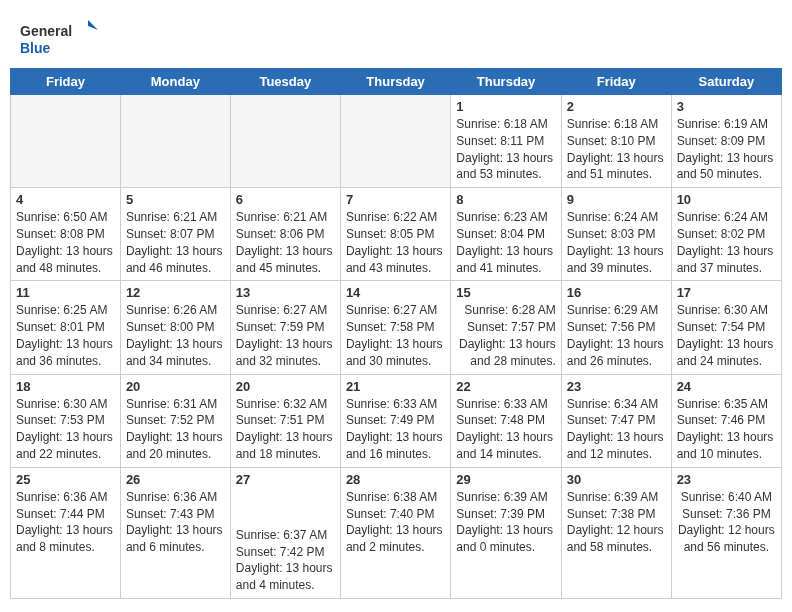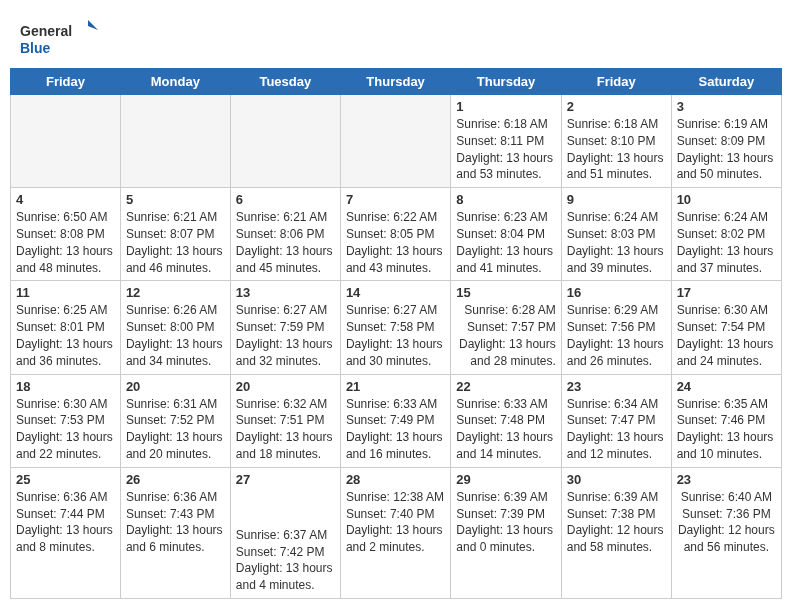--- a/index.html
+++ b/index.html
@@ -302,21 +302,21 @@
         </td>
         <td>
           <span class="day-number">27</span>
           <div class="day-info" style="white-space: pre-line; margin-top: 40px;">Sunrise: 6:37 AM
 Sunset: 7:42 PM
 Daylight: 13 hours
 and 4 minutes.</div>
         </td>
         <td>
           <span class="day-number">28</span>
-          <div class="day-info" style="white-space: pre-line;">Sunrise: 12:38 AM
+          <div class="day-info" style="white-space: pre-line;">Sunrise: 6:38 AM
 Sunset: 7:40 PM
 Daylight: 13 hours
 and 2 minutes.</div>
         </td>
         <td>
           <span class="day-number">29</span>
           <div class="day-info" style="white-space: pre-line;">Sunrise: 6:39 AM
 Sunset: 7:39 PM
 Daylight: 13 hours
 and 0 minutes.</div>

